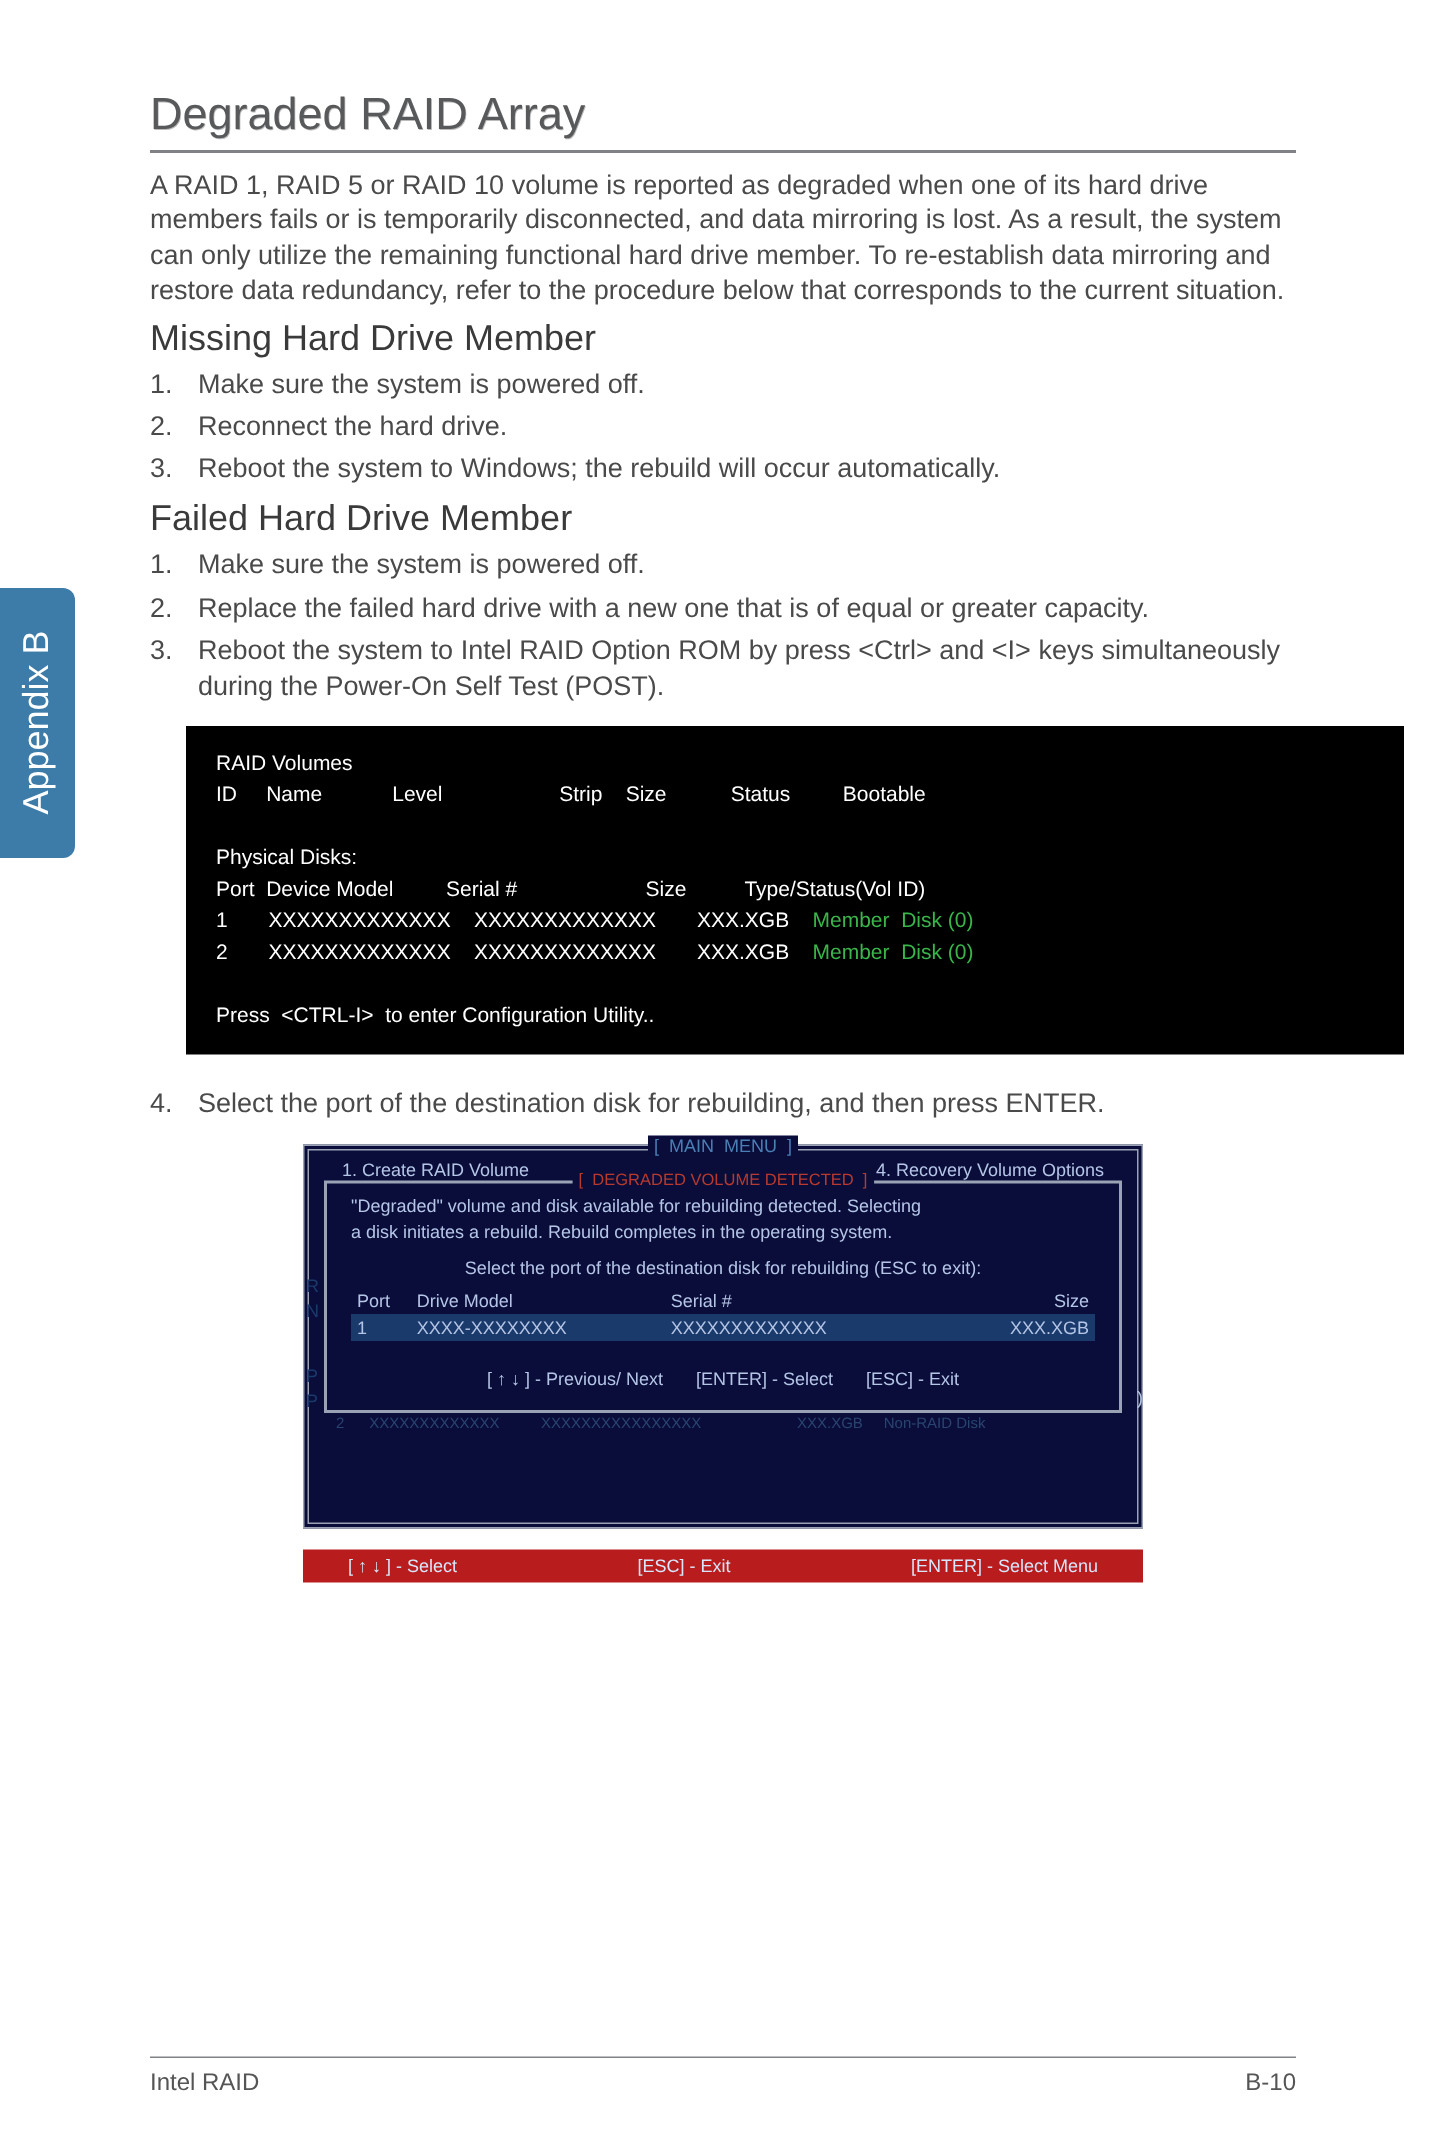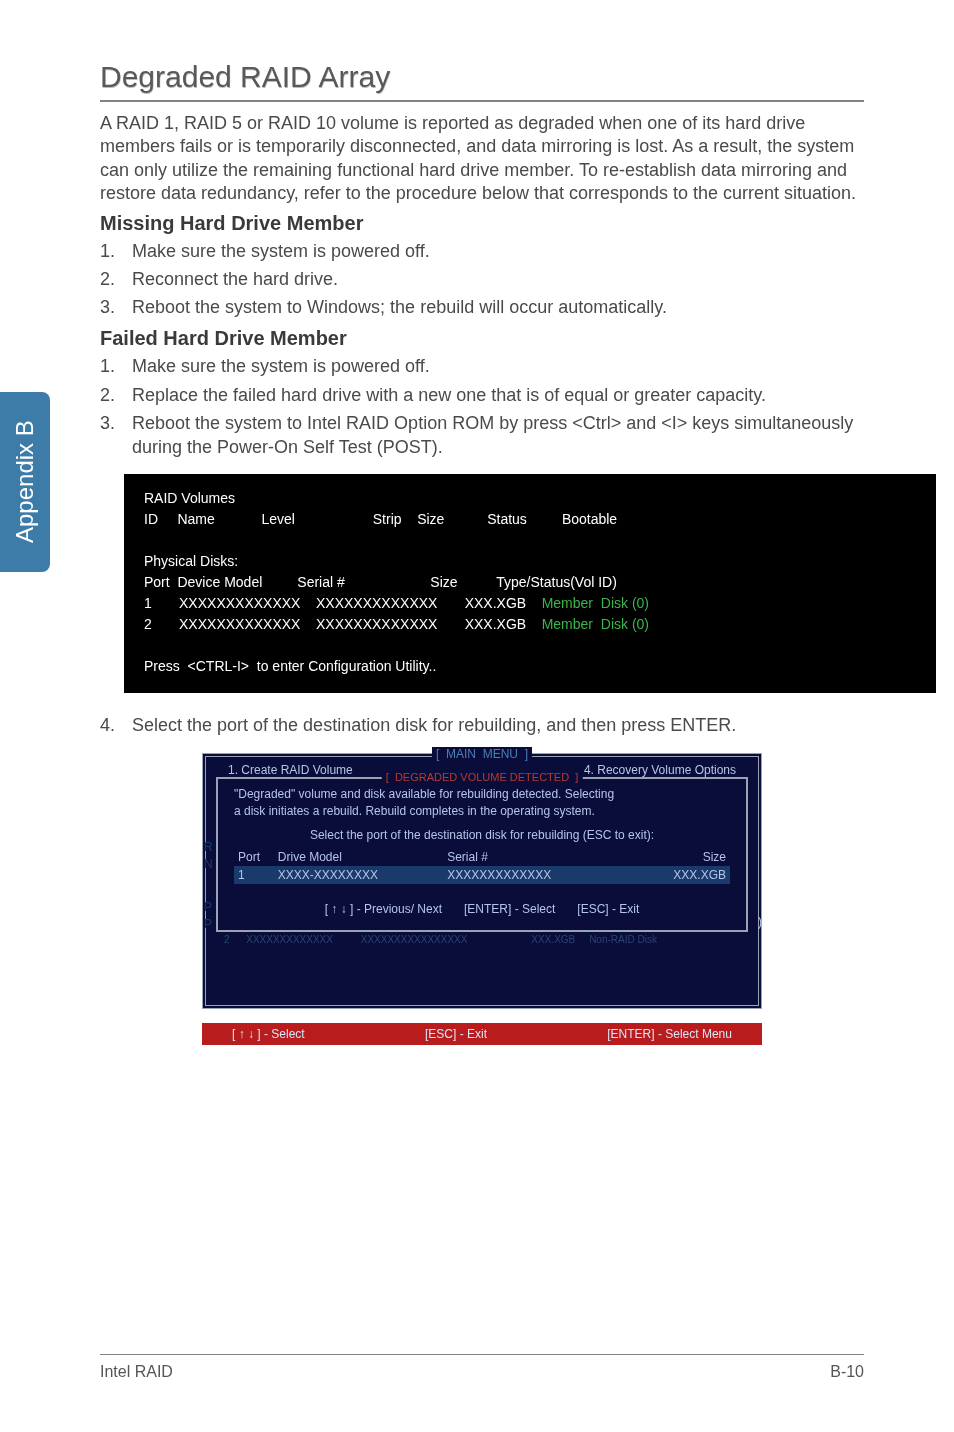--- a/index.html
+++ b/index.html
@@ -43,23 +43,23 @@
     background: #808285;
     margin-bottom: 10px;
   }
   p.body-text {
     font-size: 18px;
     color: #4a4a4a;
     line-height: 1.3;
     margin-bottom: 6px;
   }
   h3.sub-head {
-    font-size: 20px;
+    font-size: 24px;
     color: #3a3a3a;
-    font-weight: bold;
+    font-weight: normal;
     margin-top: 4px;
     margin-bottom: 4px;
   }
   ol.steps {
     list-style: none;
     margin-bottom: 8px;
   }
   ol.steps li {
     font-size: 18px;
     color: #4a4a4a;
@@ -193,21 +193,21 @@
     color: #d8e5fa;
     font-size: 12px;
     padding: 4px 30px;
     margin-top: 14px;
     display: flex;
     justify-content: space-between;
   }
 
   .footer {
     position: absolute;
-    bottom: 51px;
+    bottom: 34px;
     left: 100px;
     right: 90px;
     border-top: 1px solid #808285;
     padding-top: 8px;
     display: flex;
     justify-content: space-between;
     font-size: 16px;
     color: #555;
   }
 </style>

